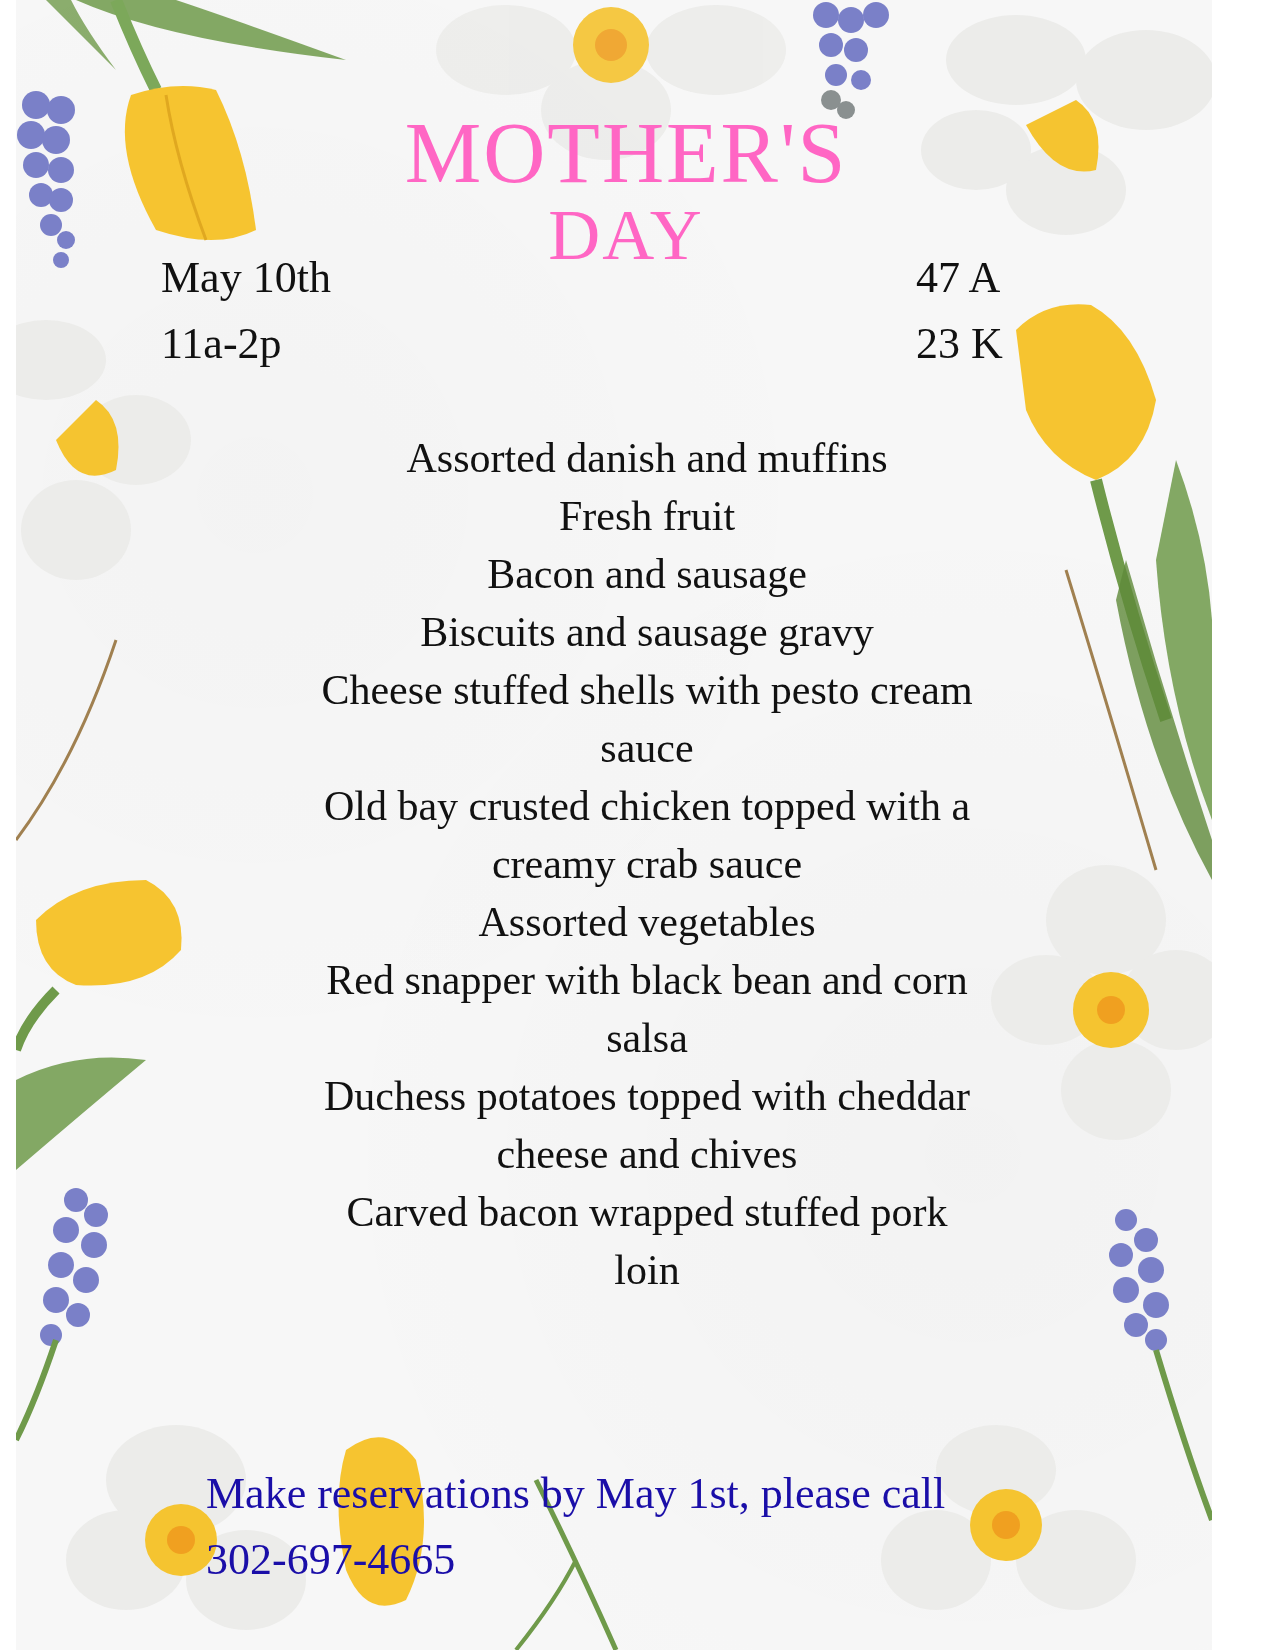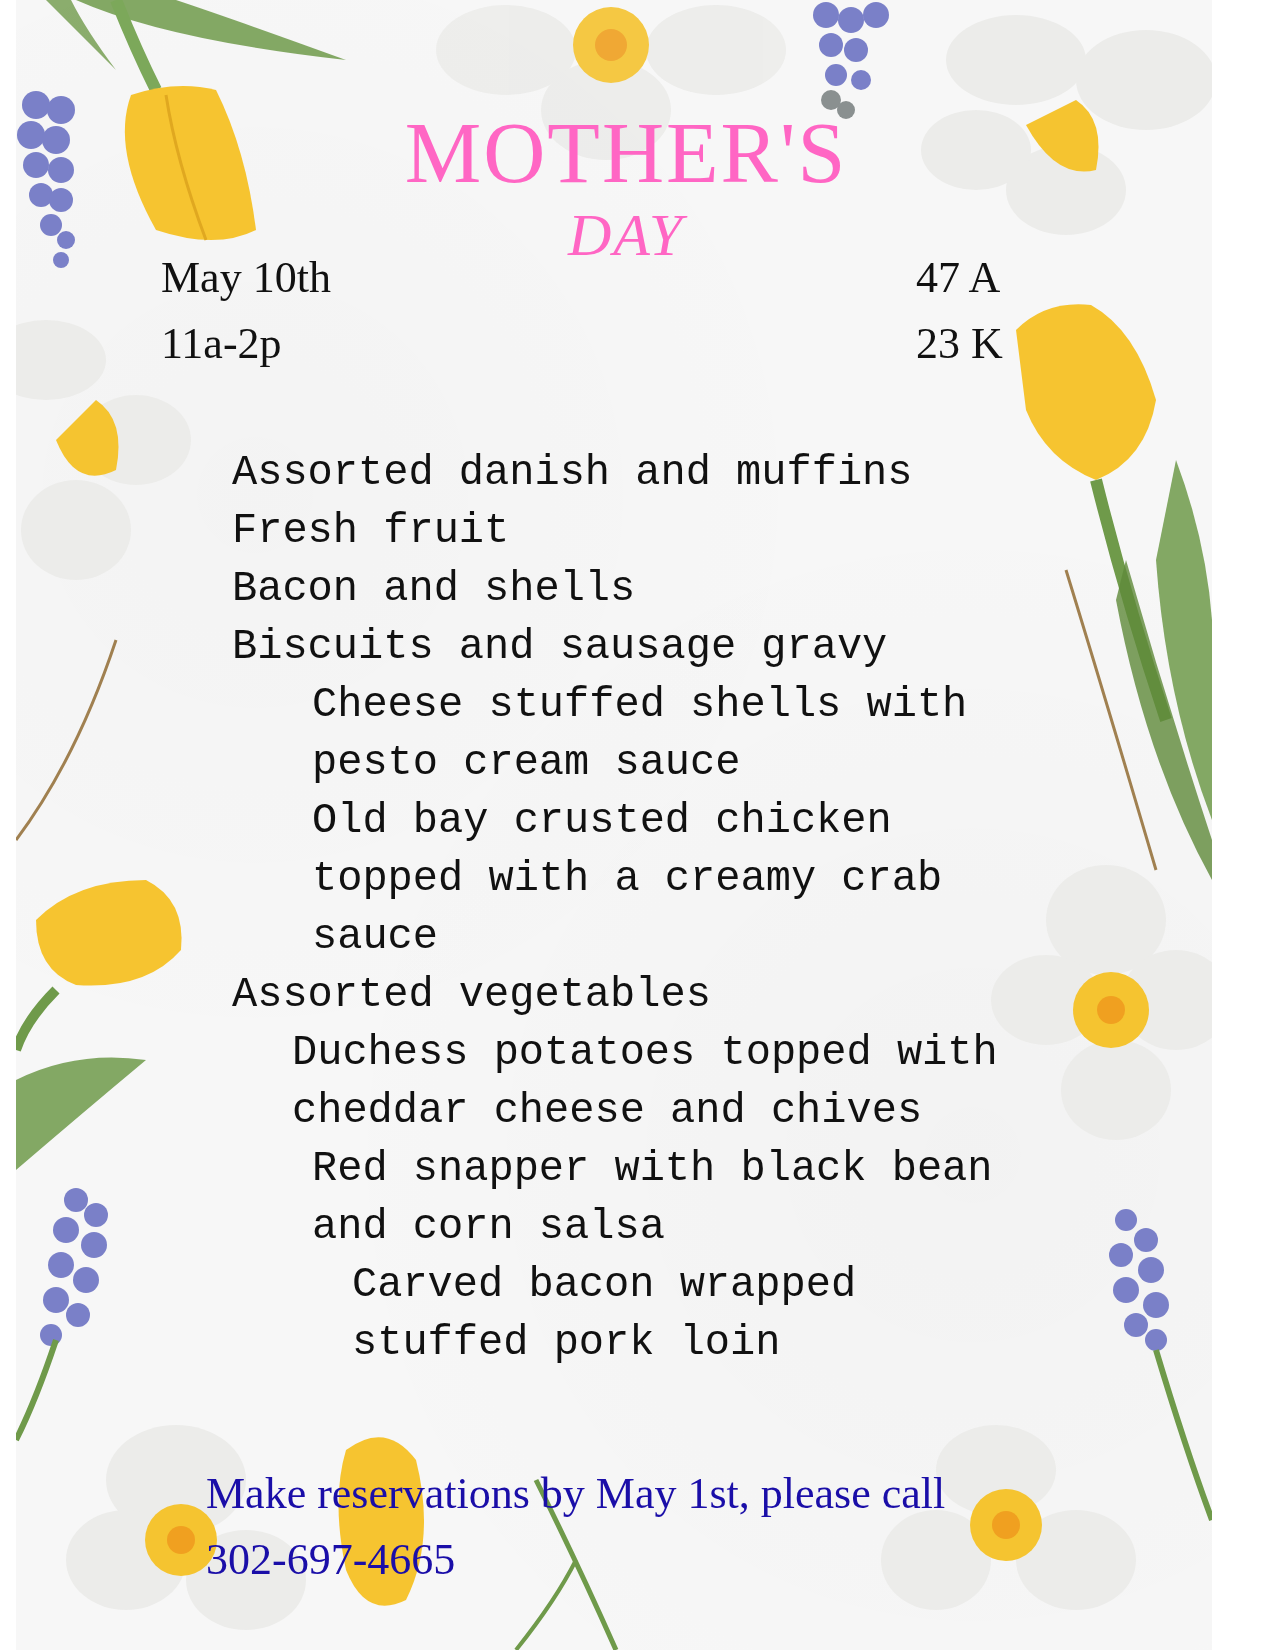--- a/index.html
+++ b/index.html
@@ -13,29 +13,29 @@
     overflow: hidden;
   }
   .deco { position: absolute; }
   .title {
     position: absolute; left: 360px; top: 112px; width: 500px; text-align: center;
     color: #ff66c4; font-family: "Liberation Serif", serif; font-weight: normal;
     line-height: 82px; letter-spacing: 2px; margin: 0;
   }
   .title span { display: block; }
   .title .t1 { font-size: 86px; }
-  .title .t2 { font-size: 60px; font-style: italic; }
+  .title .t2 { font-size: 72px; }
   .title .t3 { font-size: 90px; }
   .side { position: absolute; font-family: "Liberation Serif", serif; color: #111; font-size: 44px; line-height: 66px; text-align: left; }
   .side.left { left: 145px; top: 245px; width: 220px; }
   .side.right { left: 900px; top: 245px; width: 120px; }
   .menu {
-    position: absolute; left: 200px; top: 428px; width: 860px; 
-    font-family: Liberation Mono, monospace; color: #111; font-size: 42px; line-height: 58px;
-    margin: 16px; padding: 0; list-style: none;
+    position: absolute; left: 200px; top: 428px; width: 860px; text-align: center;
+    font-family: Liberation Serif, serif; color: #111; font-size: 42px; line-height: 58px;
+    margin: 1px; padding: 0; list-style: none;
   }
   .menu li { margin: 0; }
   .cta { position: absolute; left: 190px; top: 1461px; width: 880px; text-align: left; color: #1a0ea8; font-family: "Liberation Serif", serif; font-size: 44px; line-height: 66px; }
 </style>
 </head>
 <body>
 
 <div class="page">
 
   <svg class="deco" width="1196" height="1650" viewBox="0 0 1196 1650" style="left:0;top:0;">
@@ -173,27 +173,27 @@
   </div>
 
   <div class="side right">
     <div>47 A</div>
     <div>23 K</div>
   </div>
 
   <ul class="menu">
     <li>Assorted danish and muffins</li>
     <li>Fresh fruit</li>
-    <li>Bacon and shells</li>
+    <li>Bacon and sausage</li>
     <li>Biscuits and sausage gravy</li>
     <li style="padding:0 80px;">Cheese stuffed shells with pesto cream sauce</li>
     <li style="padding:0 80px;">Old bay crusted chicken topped with a creamy crab sauce</li>
     <li>Assorted vegetables</li>
+    <li style="padding:0 80px;">Red snapper with black bean and corn salsa</li>
     <li style="padding:0 60px;">Duchess potatoes topped with cheddar cheese and chives</li>
-    <li style="padding:0 80px;">Red snapper with black bean and corn salsa</li>
     <li style="padding:0 120px;">Carved bacon wrapped stuffed pork loin</li>
   </ul>
 
   <div class="cta">
     <div>Make reservations by May 1st, please call</div>
     <div>302-697-4665</div>
   </div>
 </div>
 
 </body></html>

